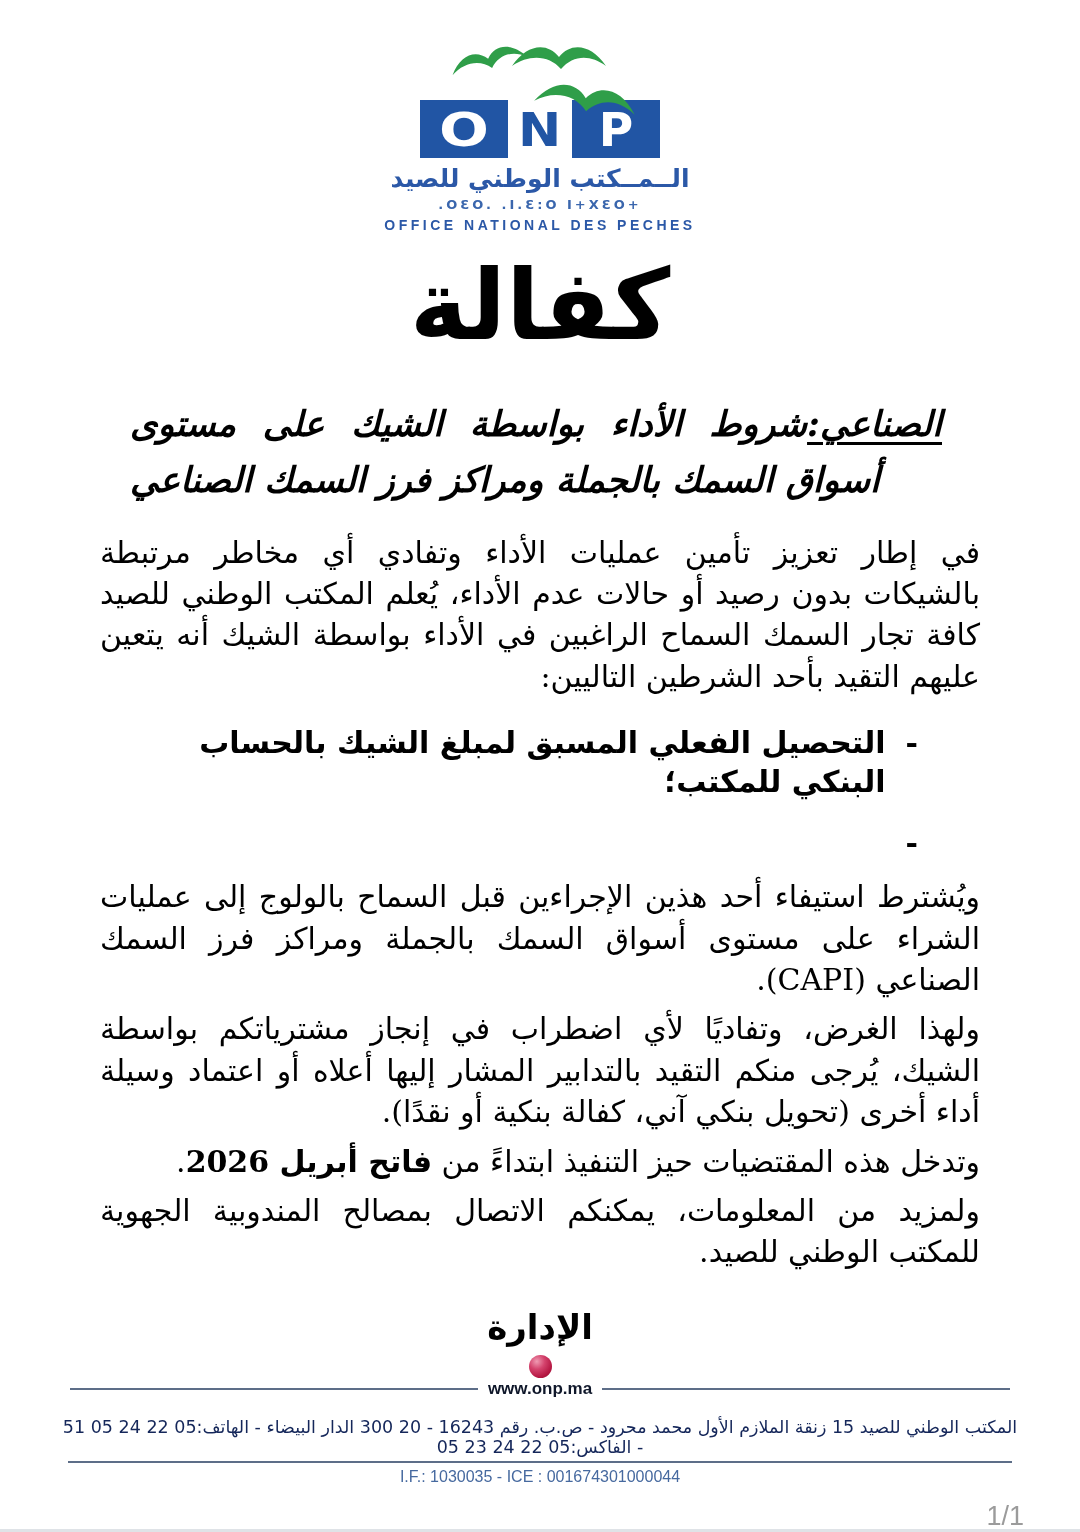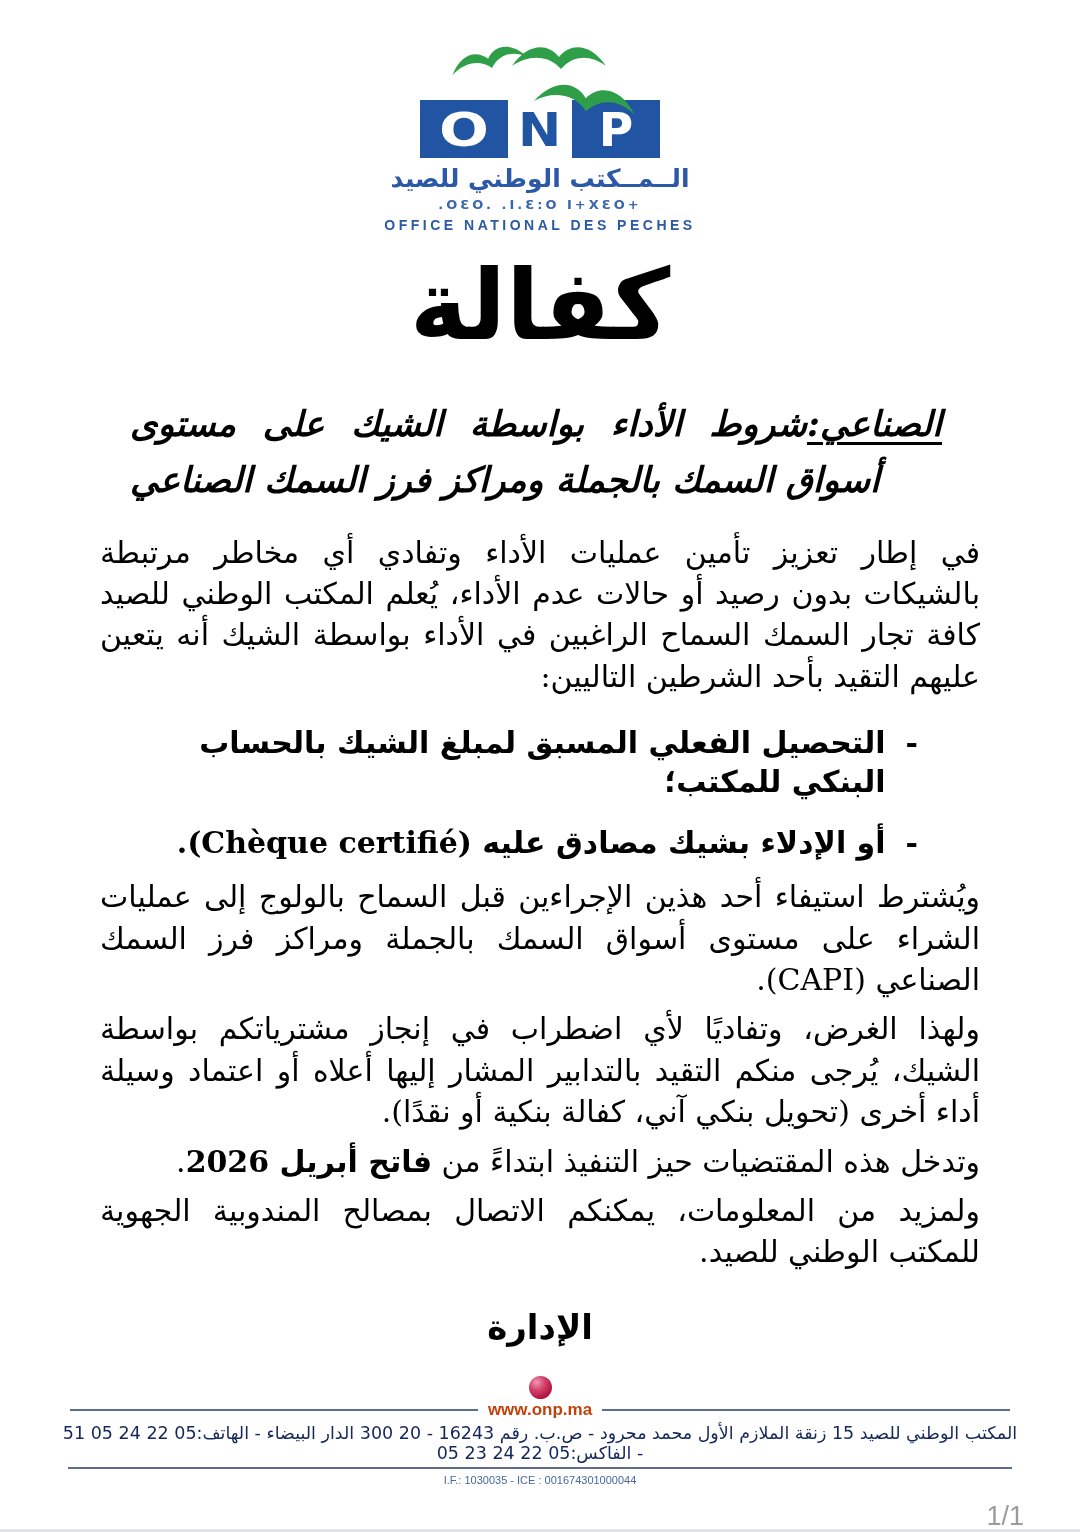--- a/index.html
+++ b/index.html
@@ -61,29 +61,29 @@
   .bold{font-weight:bold;}
   .signature{margin-top:34px;text-align:center;font-size:34px;font-weight:bold;
     font-family:"DejaVu Serif","DejaVu Sans",serif;direction:rtl;}
 
   
   .footer{position:absolute;left:0;right:0;bottom:46px;}
   .dot{width:23px;height:23px;border-radius:50%;margin:0 auto 1px auto;
     background:radial-gradient(circle at 34% 28%, #ef9ab2 0%, #d4436d 35%, #b51742 70%, #87102f 100%);}
   .web-row{display:flex;align-items:center;padding:0 70px;}
   .web-line{flex:1;height:0;border-top:2px solid #5d6e88;}
-  .web-text{padding:0 10px;font-size:17px;font-weight:bold;color:#c2410c;
+  .web-text{padding:0 10px;font-size:17px;font-weight:bold;color:#0f172a;
     font-family:"Liberation Sans",sans-serif;}
-  .addr-ar{direction:rtl;text-align:center;margin-top:3px;padding:0 60px;
+  .addr-ar{direction:rtl;text-align:center;margin-top:18px;padding:0 60px;
     font-size:17.5px;color:#15275a;font-family:"DejaVu Sans",sans-serif;}
   .foot-rule{margin:4px 68px 0 68px;border-top:2px solid #5d6e88;}
   .addr-fr{text-align:center;margin-top:6px;font-size:14.5px;color:#46699f;
     font-family:"Liberation Sans",sans-serif;}
   .addr-fr .bold{color:#3c5f96;}
-  .registration{text-align:center;margin-top:5px;font-size:11px;color:#46699f;
+  .registration{text-align:center;margin-top:5px;font-size:16px;color:#46699f;
     font-family:"Liberation Sans",sans-serif;}
   .page-indicator{position:absolute;right:56px;bottom:0;font-size:27px;color:#9b9b9b;
     font-family:"Liberation Sans",sans-serif;}
 </style>
 </head>
 <body>
 
 <div class="page">
 
   <div class="logo-block">
@@ -118,21 +118,20 @@
 
     <p class="para first">في إطار تعزيز تأمين عمليات الأداء وتفادي أي مخاطر مرتبطة بالشيكات بدون رصيد أو حالات عدم الأداء، يُعلم المكتب الوطني للصيد كافة تجار السمك السماح الراغبين في الأداء بواسطة الشيك أنه يتعين عليهم التقيد بأحد الشرطين التاليين:</p>
 
     <div class="bullets">
       <div class="bullet">
         <span class="bullet-dash">-</span>
         <span>التحصيل الفعلي المسبق لمبلغ الشيك بالحساب البنكي للمكتب؛</span>
       </div>
       <div class="bullet">
         <span class="bullet-dash">-</span>
-        <span>أو الإدلاء بشيك مصادق عليه (Chèque certifié).</span>
       </div>
     </div>
 
     <p class="para mt1">ويُشترط استيفاء أحد هذين الإجراءين قبل السماح بالولوج إلى عمليات الشراء على مستوى أسواق السمك بالجملة ومراكز فرز السمك الصناعي (CAPI).</p>
 
     <p class="para mt2">ولهذا الغرض، وتفاديًا لأي اضطراب في إنجاز مشترياتكم بواسطة الشيك، يُرجى منكم التقيد بالتدابير المشار إليها أعلاه أو اعتماد وسيلة أداء أخرى (تحويل بنكي آني، كفالة بنكية أو نقدًا).</p>
 
     <p class="para mt2"><span>وتدخل هذه المقتضيات حيز التنفيذ ابتداءً من </span><span class="bold">فاتح أبريل 2026</span><span>.</span></p>
 
     <p class="para mt2">ولمزيد من المعلومات، يمكنكم الاتصال بمصالح المندوبية الجهوية للمكتب الوطني للصيد.</p>

